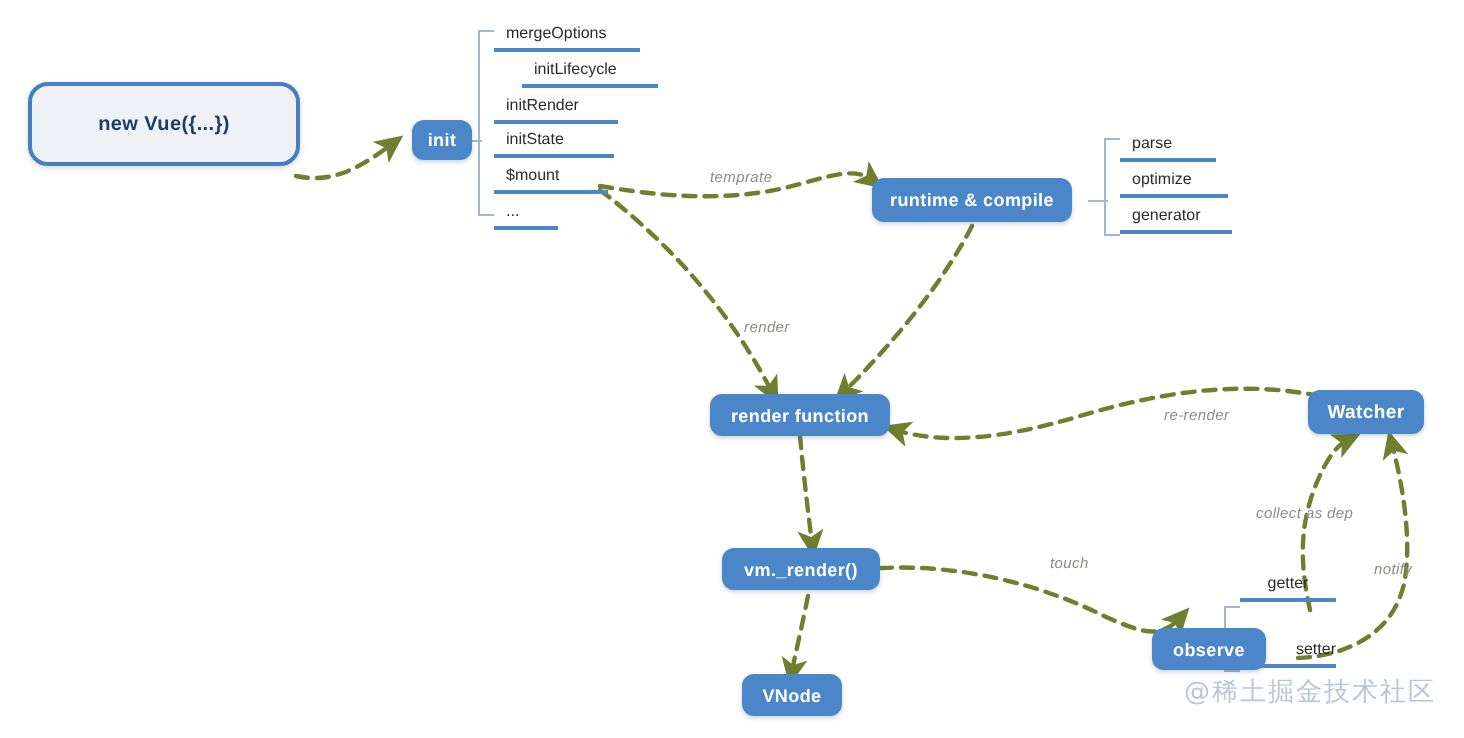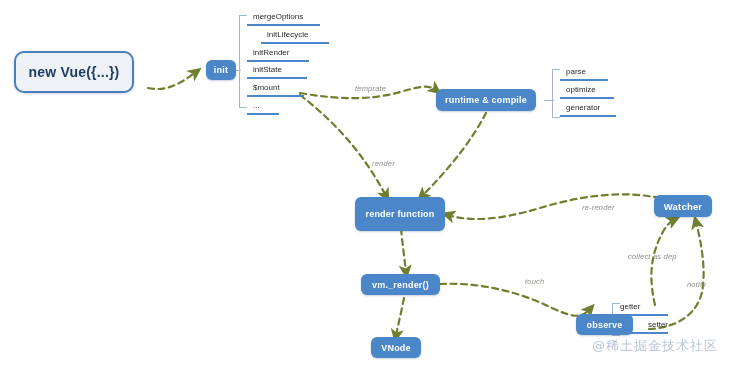--- a/index.html
+++ b/index.html
@@ -104,33 +104,33 @@
 
   <div class="bracket" style="left:239px;top:15px;width:8px;height:93px;"></div>
   <div class="stub" style="left:233px;top:70px;width:8px;"></div>
 
   <div class="bracket" style="left:552px;top:69px;width:8px;height:49px;"></div>
   <div class="stub" style="left:544px;top:100px;width:10px;"></div>
 
   <div class="bracket" style="left:612px;top:303px;width:8px;height:33px;"></div>
   <div class="stub" style="left:604px;top:325px;width:10px;"></div>
 
-  <div class="node root" style="left:14px;top:51px;width:120px;height:42px;font-size:14px;">
+  <div class="node root" style="left:14px;top:41px;width:136px;height:42px;font-size:10px;">
     <span>new Vue({...})</span>
   </div>
 
   <div class="node" style="left:206px;top:60px;width:30px;height:20px;font-size:9px;">
     <span>init</span>
   </div>
 
   <div class="node" style="left:436px;top:89px;width:100px;height:22px;font-size:9px;">
     <span>runtime &amp; compile</span>
   </div>
 
-  <div class="node" style="left:355px;top:197px;width:90px;height:34px;font-size:9px;align-items:center;">
+  <div class="node" style="left:355px;top:197px;width:90px;height:21px;font-size:9px;align-items:center;">
     <span>render function</span>
   </div>
 
   <div class="node" style="left:361px;top:274px;width:79px;height:21px;font-size:9px;">
     <span>vm._render()</span>
   </div>
 
   <div class="node" style="left:371px;top:337px;width:50px;height:21px;font-size:9px;">
     <span>VNode</span>
   </div>
@@ -165,21 +165,21 @@
   <div class="leaf" style="left:560px;top:66px;width:48px;">
     <span>parse</span>
   </div>
   <div class="leaf" style="left:560px;top:84px;width:54px;">
     <span>optimize</span>
   </div>
   <div class="leaf" style="left:560px;top:102px;width:56px;">
     <span>generator</span>
   </div>
 
-  <div class="leaf" style="left:620px;top:301px;width:48px;text-align:left;padding-left:0;">
+  <div class="leaf" style="left:620px;top:286px;width:48px;text-align:center;padding-left:0;">
     <span>getter</span>
   </div>
   <div class="leaf" style="left:620px;top:319px;width:48px;text-align:right;padding-left:0;">
     <span>setter</span>
   </div>
 
   <div class="elabel" style="left:355px;top:84px;">
     <span>temprate</span>
   </div>
   <div class="elabel" style="left:372px;top:159px;">

